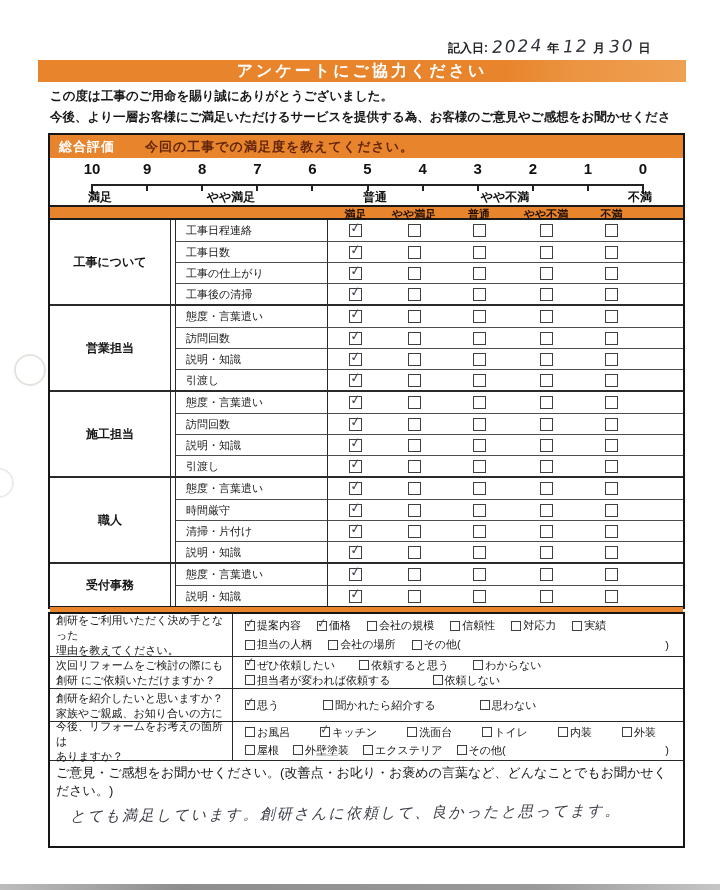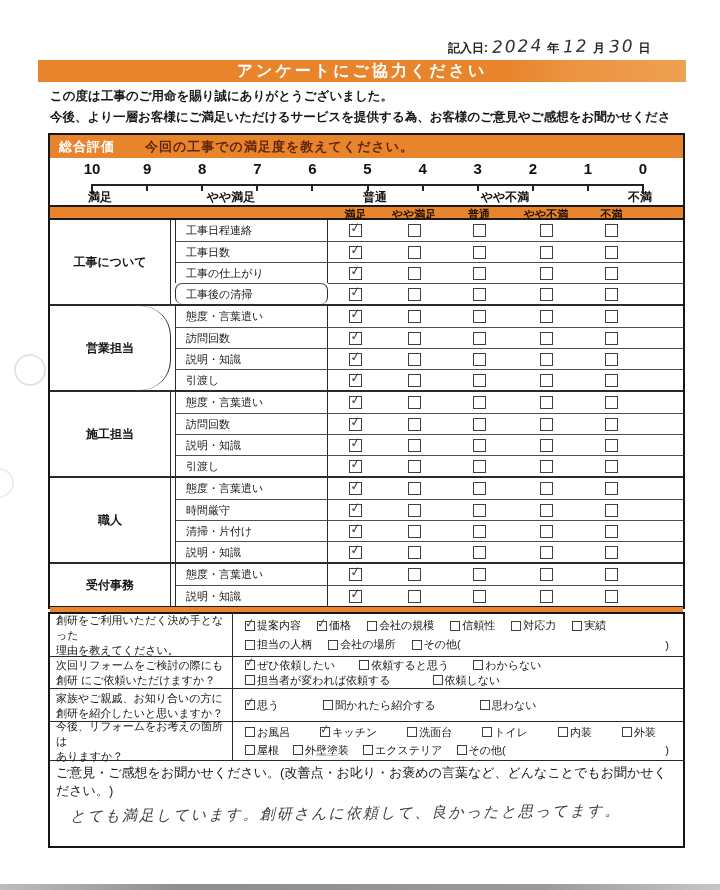--- a/index.html
+++ b/index.html
@@ -202,42 +202,42 @@
           <div class="chk-cell rt" style="grid-area: 3 / 6;">
             <span class="box"></span>
           </div>
           <div class="chk-cell rt" style="grid-area: 3 / 7;">
             <span class="box"></span>
           </div>
           <div class="chk-cell rt" style="grid-area: 3 / 8;">
             <span class="box"></span>
           </div>
           <div class="fill-cell rt" style="grid-area: 3 / 9;"></div>
-          <div class="item-cell rt" style="grid-row: 4; border-radius: 7px;">工事後の清掃</div>
+          <div class="item-cell rt" style="grid-row: 4;">工事後の清掃</div>
           <div class="chk-cell rt" style="grid-area: 4 / 4;">
             <span class="box">
               <span class="mark hand">✓</span>
             </span>
           </div>
           <div class="chk-cell rt" style="grid-area: 4 / 5;">
             <span class="box"></span>
           </div>
           <div class="chk-cell rt" style="grid-area: 4 / 6;">
             <span class="box"></span>
           </div>
           <div class="chk-cell rt" style="grid-area: 4 / 7;">
             <span class="box"></span>
           </div>
           <div class="chk-cell rt" style="grid-area: 4 / 8;">
             <span class="box"></span>
           </div>
           <div class="fill-cell rt" style="grid-area: 4 / 9;"></div>
         </div>
         <div class="group grid-cols">
-          <div class="cat-cell" style="grid-row: 1 / span 4; border-radius: 30px;">営業担当</div>
+          <div class="cat-cell" style="grid-row: 1 / span 4;">営業担当</div>
           <div class="item-cell" style="grid-row: 1;">態度・言葉遣い</div>
           <div class="chk-cell" style="grid-area: 1 / 4;">
             <span class="box">
               <span class="mark hand">✓</span>
             </span>
           </div>
           <div class="chk-cell" style="grid-area: 1 / 5;">
             <span class="box"></span>
           </div>
           <div class="chk-cell" style="grid-area: 1 / 6;">
@@ -596,22 +596,22 @@
             </span>
             <span class="opt">
               <span class="qbox"></span>
               <span>依頼しない</span>
             </span>
           </div>
         </div>
       </div>
       <div class="q-row" style="height: 33px;">
         <div class="q-prompt">
+          <div>創研を紹介したいと思いますか？</div>
           <div>家族やご親戚、お知り合いの方に</div>
-          <div>創研を紹介したいと思いますか？</div>
         </div>
         <div class="q-opts">
           <div class="opt-line" style="gap: 44px;">
             <span class="opt">
               <span class="qbox">
                 <span class="mark hand">✓</span>
               </span>
               <span>思う</span>
             </span>
             <span class="opt">

